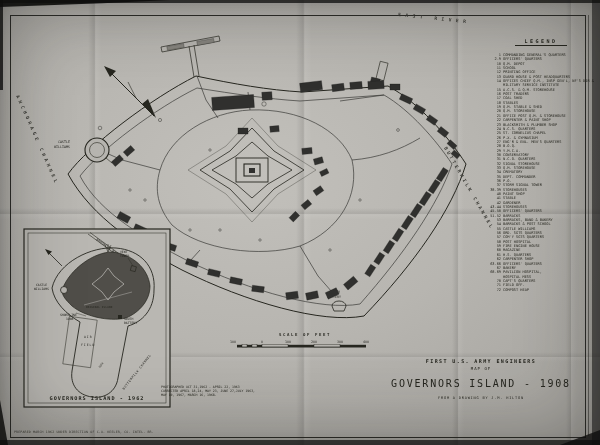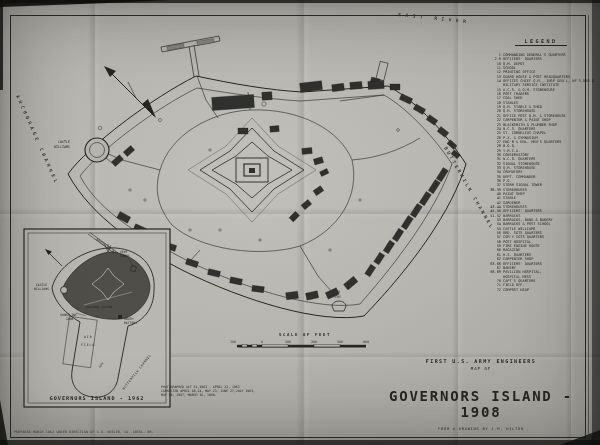--- a/index.html
+++ b/index.html
@@ -23,21 +23,21 @@
   #legend{position:absolute;left:489px;top:38px;width:104px;}
   #legend-header{font-size:5px;font-weight:bold;letter-spacing:2.5px;text-align:center;
     width:52px;margin:0 auto 7px auto;border-bottom:1px solid #26261f;padding-bottom:1px;}
   .lrow{display:flex;white-space:nowrap;line-height:4.35px;font-size:3.6px;}
   .ln{width:12px;text-align:right;padding-right:2px;flex:none;}
   .lt{flex:1;}
   
   #title-block{position:absolute;left:368px;top:358px;width:226px;text-align:center;}
   #title-l1{font-size:5px;letter-spacing:1.4px;font-weight:bold;}
   #title-l2{font-size:4px;letter-spacing:1px;margin-top:2px;}
-  #title-l3{font-size:14px;letter-spacing:1.8px;font-weight:bold;margin-top:17px;}
+  #title-l3{font-size:10px;letter-spacing:1.8px;font-weight:normal;margin-top:7px;}
   #title-credit{font-size:3.6px;letter-spacing:.8px;margin-top:7px;}
   
   #scale-caption{position:absolute;left:240px;top:332px;width:130px;text-align:center;
     font-size:4px;letter-spacing:1.6px;font-weight:bold;}
   
   #photo-notes{position:absolute;left:161px;top:385px;width:150px;font-size:3.2px;line-height:4px;}
   #prepared-note{position:absolute;left:14px;top:430px;font-size:3.2px;letter-spacing:.2px;opacity:.85;}
   svg{position:absolute;left:0;top:0;}
   svg text{font-family:"DejaVu Sans Mono","Liberation Mono",monospace;fill:#26261f;}
   .bld{fill:#30302e;stroke:#1b1b19;stroke-width:.3;}

